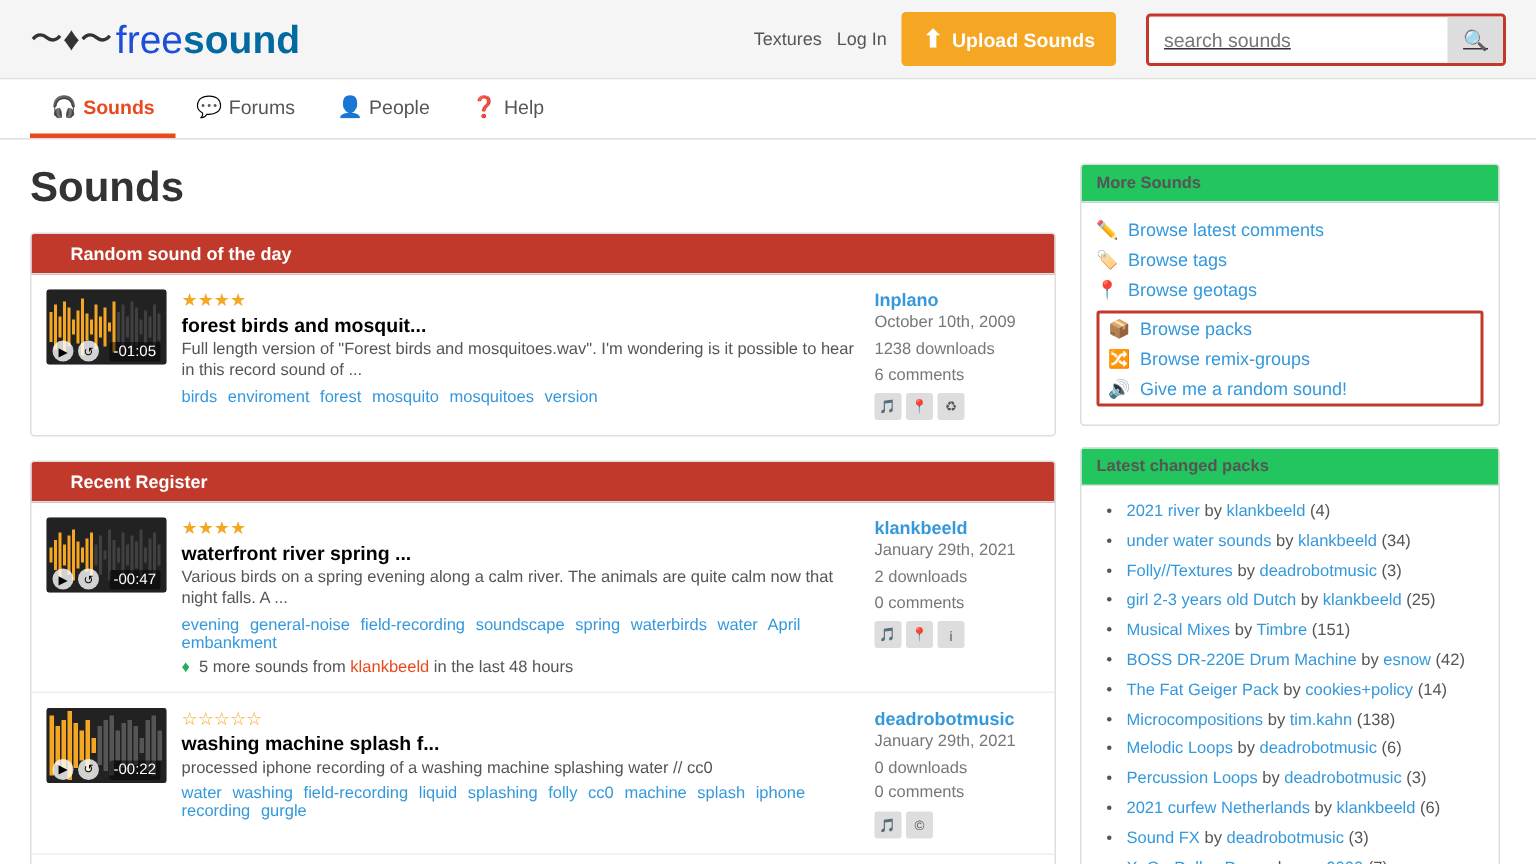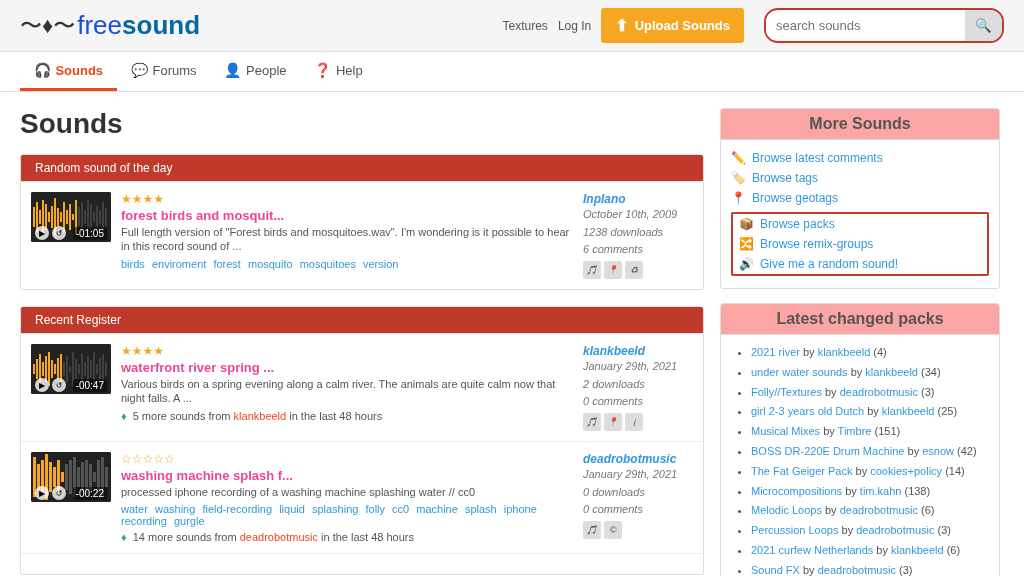--- a/index.html
+++ b/index.html
@@ -23,52 +23,52 @@
     
     #main { display: flex; gap: 16px; padding: 16px 20px; max-width: 1020px; }
     #left-col { flex: 1; min-width: 0; }
     #right-col { width: 280px; flex-shrink: 0; }
 
     
     #page-title { font-size: 28px; font-weight: bold; color: #333; margin-bottom: 14px; }
 
     
     .section-box { border: 1px solid #ddd; border-radius: 3px; margin-bottom: 16px; overflow: hidden; }
-    .section-header { background: #e8e8e8; padding: 6px 14px; font-size: 12px; font-weight: normal; color: #555; border-bottom: 1px solid #ddd; }
+    .section-header { background: #e8e8e8; padding: 6px 26px; font-size: 12px; font-weight: bold; color: #555; border-bottom: 1px solid #ddd; }
     .section-header.red { background: #c0392b; color: #fff; }
 
     
     .sound-card { padding: 10px; border-bottom: 1px solid #eee; display: flex; gap: 10px; align-items: flex-start; }
     .sound-card:last-child { border-bottom: none; }
     .sound-thumb { width: 80px; height: 50px; background: #222; flex-shrink: 0; position: relative; overflow: hidden; border-radius: 2px; }
     .sound-time { position: absolute; bottom: 2px; right: 4px; color: #fff; font-size: 10px; background: rgba(0,0,0,0.5); padding: 1px 3px; border-radius: 2px; text-align: center; }
     .sound-controls { position: absolute; bottom: 2px; left: 4px; display: flex; gap: 3px; }
     .ctrl-btn { background: rgba(255,255,255,0.8); border: none; width: 14px; height: 14px; border-radius: 50%; cursor: pointer; font-size: 8px; display: flex; align-items: center; justify-content: center; }
 
     .sound-info { flex: 1; min-width: 0; }
-    .sound-title { font-size: 13px; font-weight: bold; color: #ec4899; cursor: pointer; margin-bottom: 2px; }
+    .sound-title { font-size: 13px; font-weight: bold; color: #000000; cursor: pointer; margin-bottom: 2px; }
     .sound-desc { font-size: 11px; color: #555; margin-bottom: 4px; line-height: 1.3; }
     .sound-tags { font-size: 11px; color: #3498db; margin-bottom: 4px; }
     .sound-tags span { cursor: pointer; margin-right: 4px; }
     .sound-more { font-size: 11px; color: #555; }
     .sound-more a { color: #e8491d; cursor: pointer; }
     .diamond { color: #27ae60; margin-right: 3px; }
 
-    .sound-meta { width: 110px; flex-shrink: 0; font-size: 11px; color: #555; font-style: italic; }
+    .sound-meta { width: 110px; flex-shrink: 0; font-size: 11px; color: #555; }
     .sound-user { font-weight: bold; color: #3498db; cursor: pointer; font-size: 12px; margin-bottom: 2px; }
     .sound-date { color: #777; margin-bottom: 4px; }
     .sound-stats { color: #777; font-size: 11px; line-height: 1.5; }
     .sound-actions { display: flex; gap: 3px; margin-top: 4px; }
     .action-icon { width: 18px; height: 18px; background: #ddd; border-radius: 2px; cursor: pointer; display: flex; align-items: center; justify-content: center; font-size: 9px; }
 
     .stars { color: #f5a623; font-size: 12px; margin-bottom: 2px; }
 
     
     .right-section { border: 1px solid #ddd; border-radius: 3px; margin-bottom: 14px; overflow: hidden; }
-    .right-section-header { background: #fca5a5; padding: 6px 10px; font-size: 16px; font-weight: bold; color: #555; border-bottom: 1px solid #ddd; text-align: center; }
+    .right-section-header { background: #22c55e; padding: 6px 10px; font-size: 11px; font-weight: bold; color: #555; border-bottom: 1px solid #ddd; }
     .right-section-body { padding: 8px 10px; }
     .browse-link { display: flex; align-items: center; gap: 6px; padding: 3px 0; font-size: 12px; color: #3498db; cursor: pointer; }
 
     .pack-list { list-style: disc; padding-left: 20px; font-size: 11px; line-height: 1.8; }
     .pack-list li { color: #555; }
     .pack-list a { color: #3498db; cursor: pointer; }
 
     
     #page-wrap { overflow-x: hidden; }
 
@@ -85,21 +85,21 @@
     <span style="font-size:26px; font-weight:normal; color:#1d4ed8;">free</span>
         <span style="font-size:26px; font-weight:bold; color:#0369a1;">sound</span>
   </div>
   <div id="header-right">
     <a id="register-link">Textures</a>
     <a id="login-link">Log In</a>
     <button id="upload-btn">
       <span style="font-size:16px;">⬆</span>
       <span>Upload Sounds</span>
     </button>
-    <div id="search-wrap" style="border:2px solid #c0392b; border-radius:14px; display:flex; align-items:center; overflow:hidden; width:240px; margin-left:10px;">
+    <div id="search-wrap" style="border:2px solid #c0392b; border-radius:3px; display:flex; align-items:center; overflow:hidden; width:240px; margin-left:10px;text-decoration:underline;">
       <input id="search-input" type="text" style="border: none; outline: none; padding: 7px 10px; font-size: 13px; width: 100%; color: rgb(153, 153, 153);" placeholder="search sounds">
       <button style="background:#ddd; border:none; padding:8px 10px; cursor:pointer; color:#555;">🔍</button>
     </div>
   </div>
 </div>
 
 <div id="nav">
   <a class="nav-item active">
     <span class="nav-icon">🎧</span>
     <span>Sounds</span>
@@ -232,20 +232,31 @@
           <div class="sound-controls">
             <button class="ctrl-btn">▶</button>
             <button class="ctrl-btn">↺</button>
           </div>
           <span class="sound-time">-00:47</span>
         </div>
         <div class="sound-info">
           <div class="stars">★★★★</div>
           <div class="sound-title">waterfront river spring ...</div>
           <div class="sound-desc">Various birds on a spring evening along a calm river. The animals are quite calm now that night falls. A ...</div>
+          <div class="sound-tags">
+            <span>evening</span>
+            <span>general-noise</span>
+            <span>field-recording</span>
+            <span>soundscape</span>
+            <span>spring</span>
+            <span>waterbirds</span>
+            <span>water</span>
+            <span>April</span>
+            <span>embankment</span>
+          </div>
           <div class="sound-more">
             <span class="diamond">♦</span>
             <span>5 more sounds from</span>
             <a>klankbeeld</a>
             <span>in the last 48 hours</span>
           </div>
         </div>
         <div class="sound-meta">
           <div class="sound-user">klankbeeld</div>
           <div class="sound-date">January 29th, 2021</div>
@@ -304,26 +315,20 @@
             <span>liquid</span>
             <span>splashing</span>
             <span>folly</span>
             <span>cc0</span>
             <span>machine</span>
             <span>splash</span>
             <span>iphone</span>
             <span>recording</span>
             <span>gurgle</span>
           </div>
-          <div class="sound-more">
-            <span class="diamond">♦</span>
-            <span>14 more sounds from</span>
-            <a>deadrobotmusic</a>
-            <span>in the last 48 hours</span>
-          </div>
         </div>
         <div class="sound-meta">
           <div class="sound-user">deadrobotmusic</div>
           <div class="sound-date">January 29th, 2021</div>
           <div class="sound-stats">0 downloads</div>
           <div class="sound-stats">0 comments</div>
           <div class="sound-actions">
             <div class="action-icon">🎵</div>
             <div class="action-icon">©</div>
           </div>

